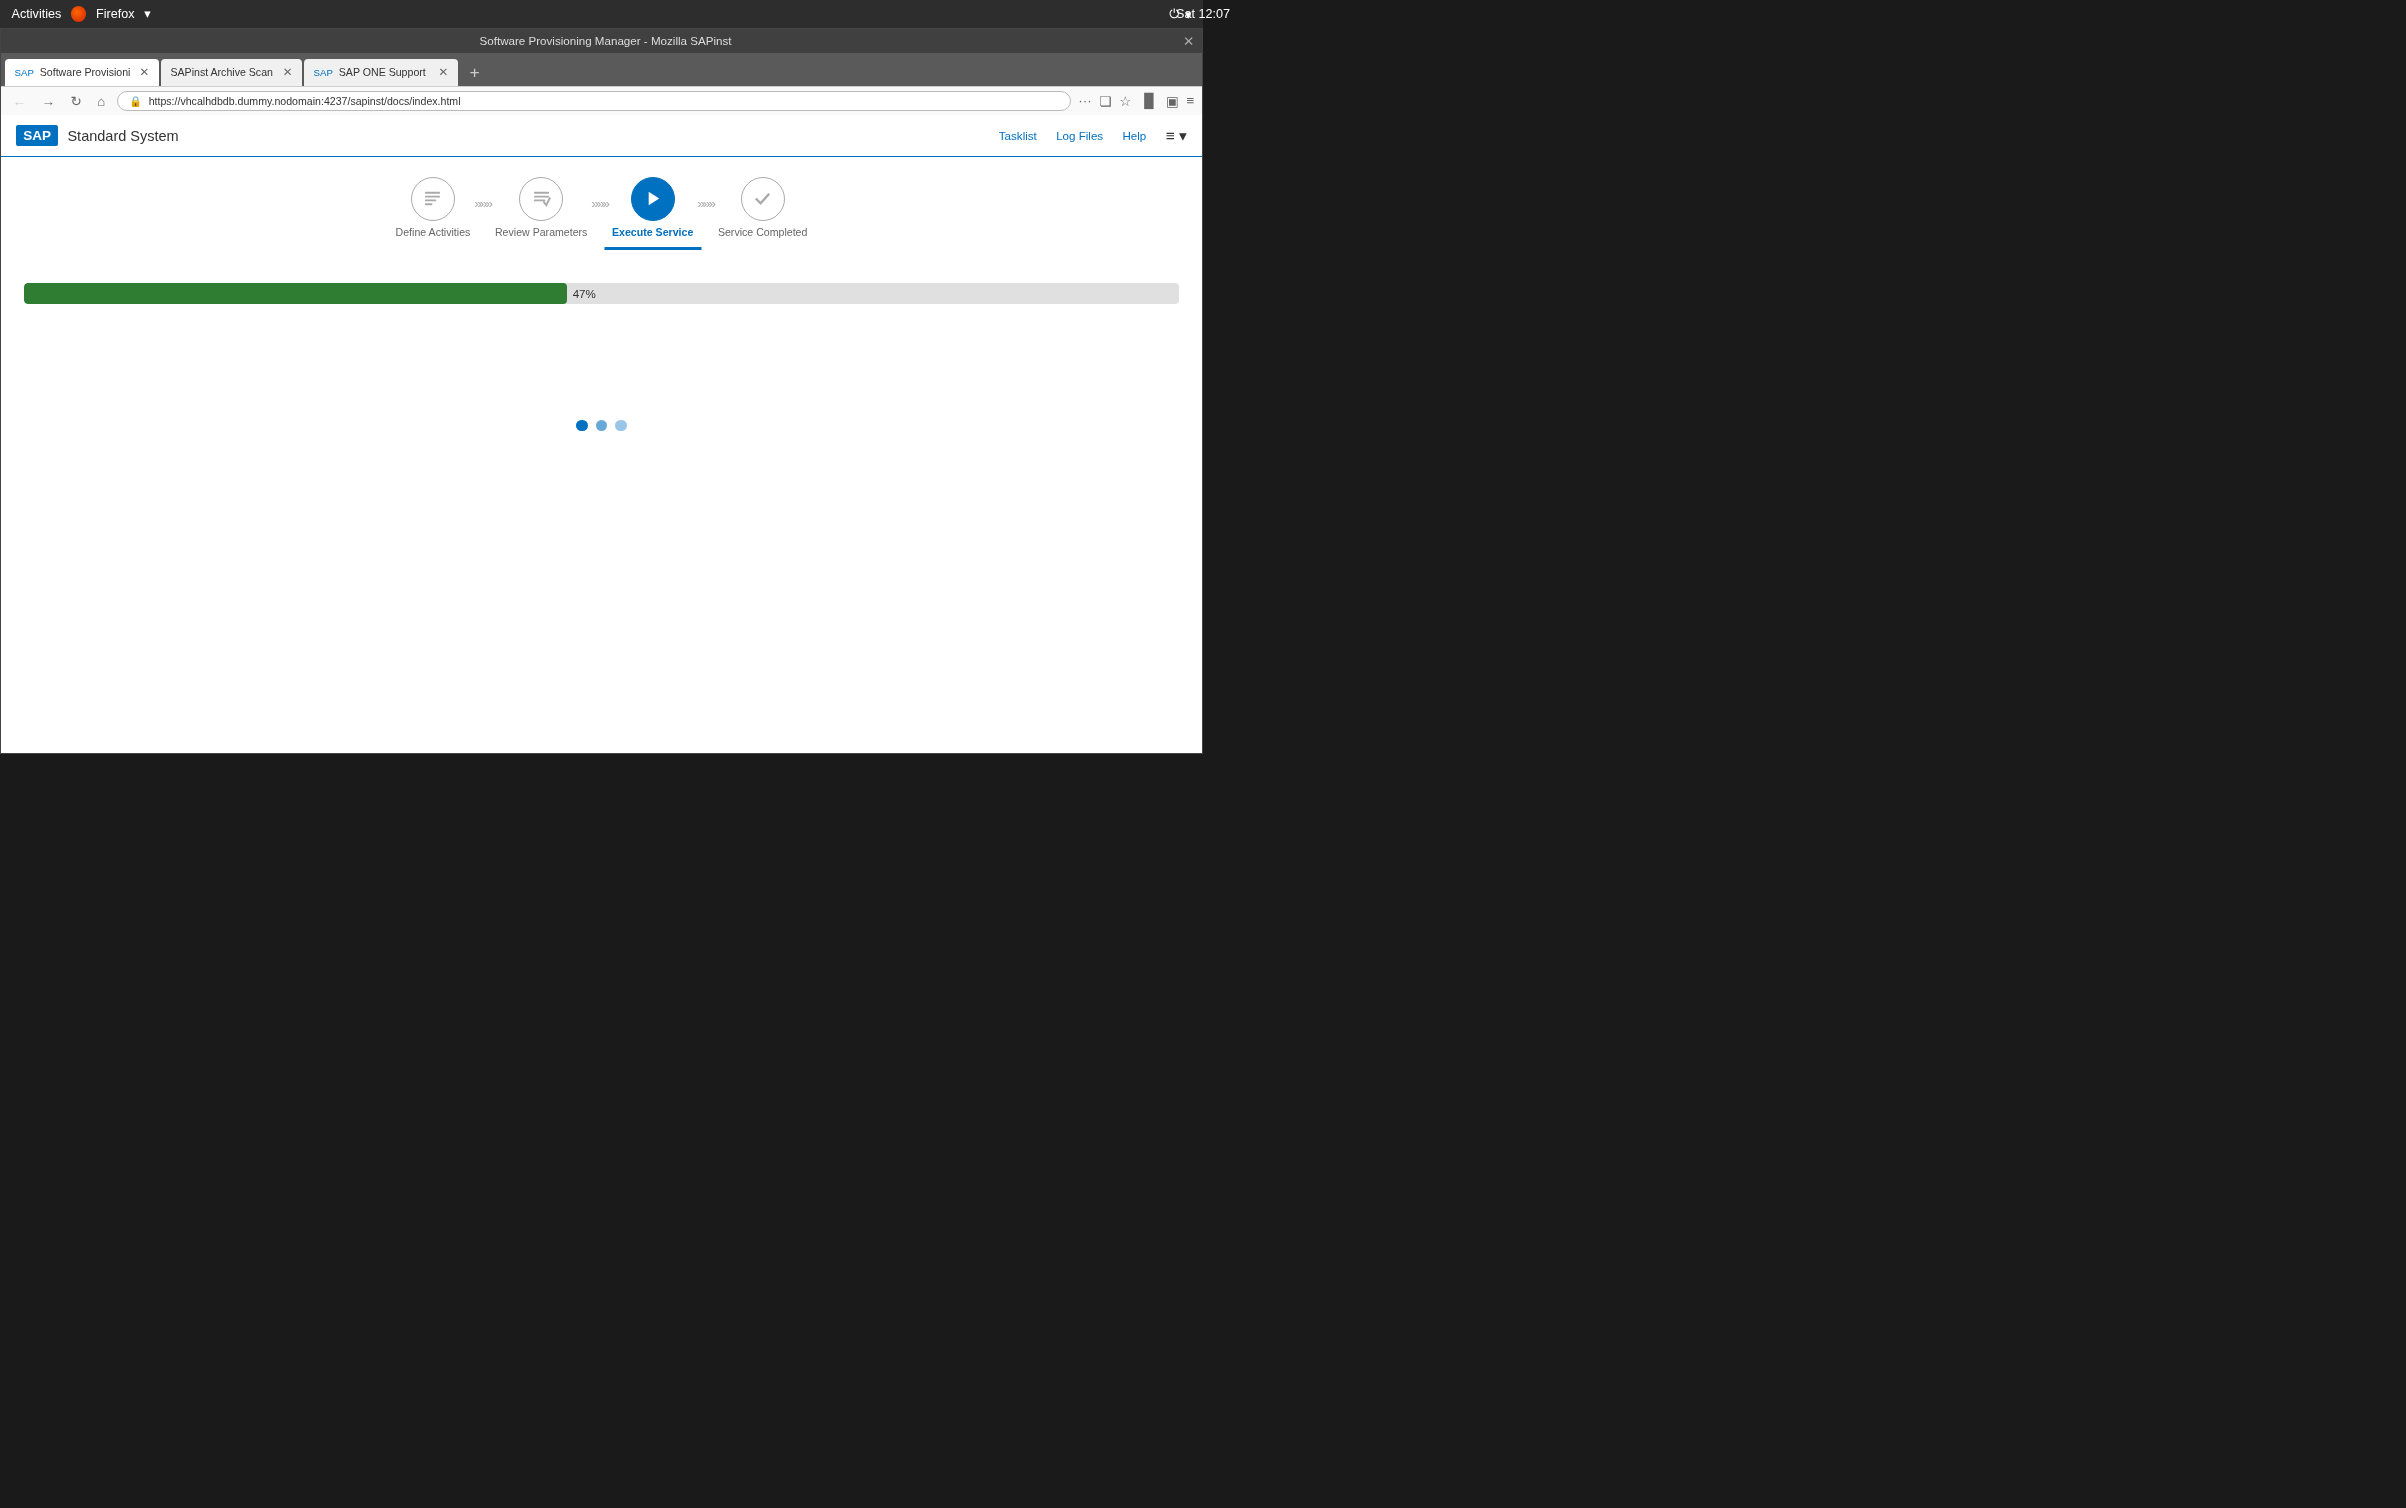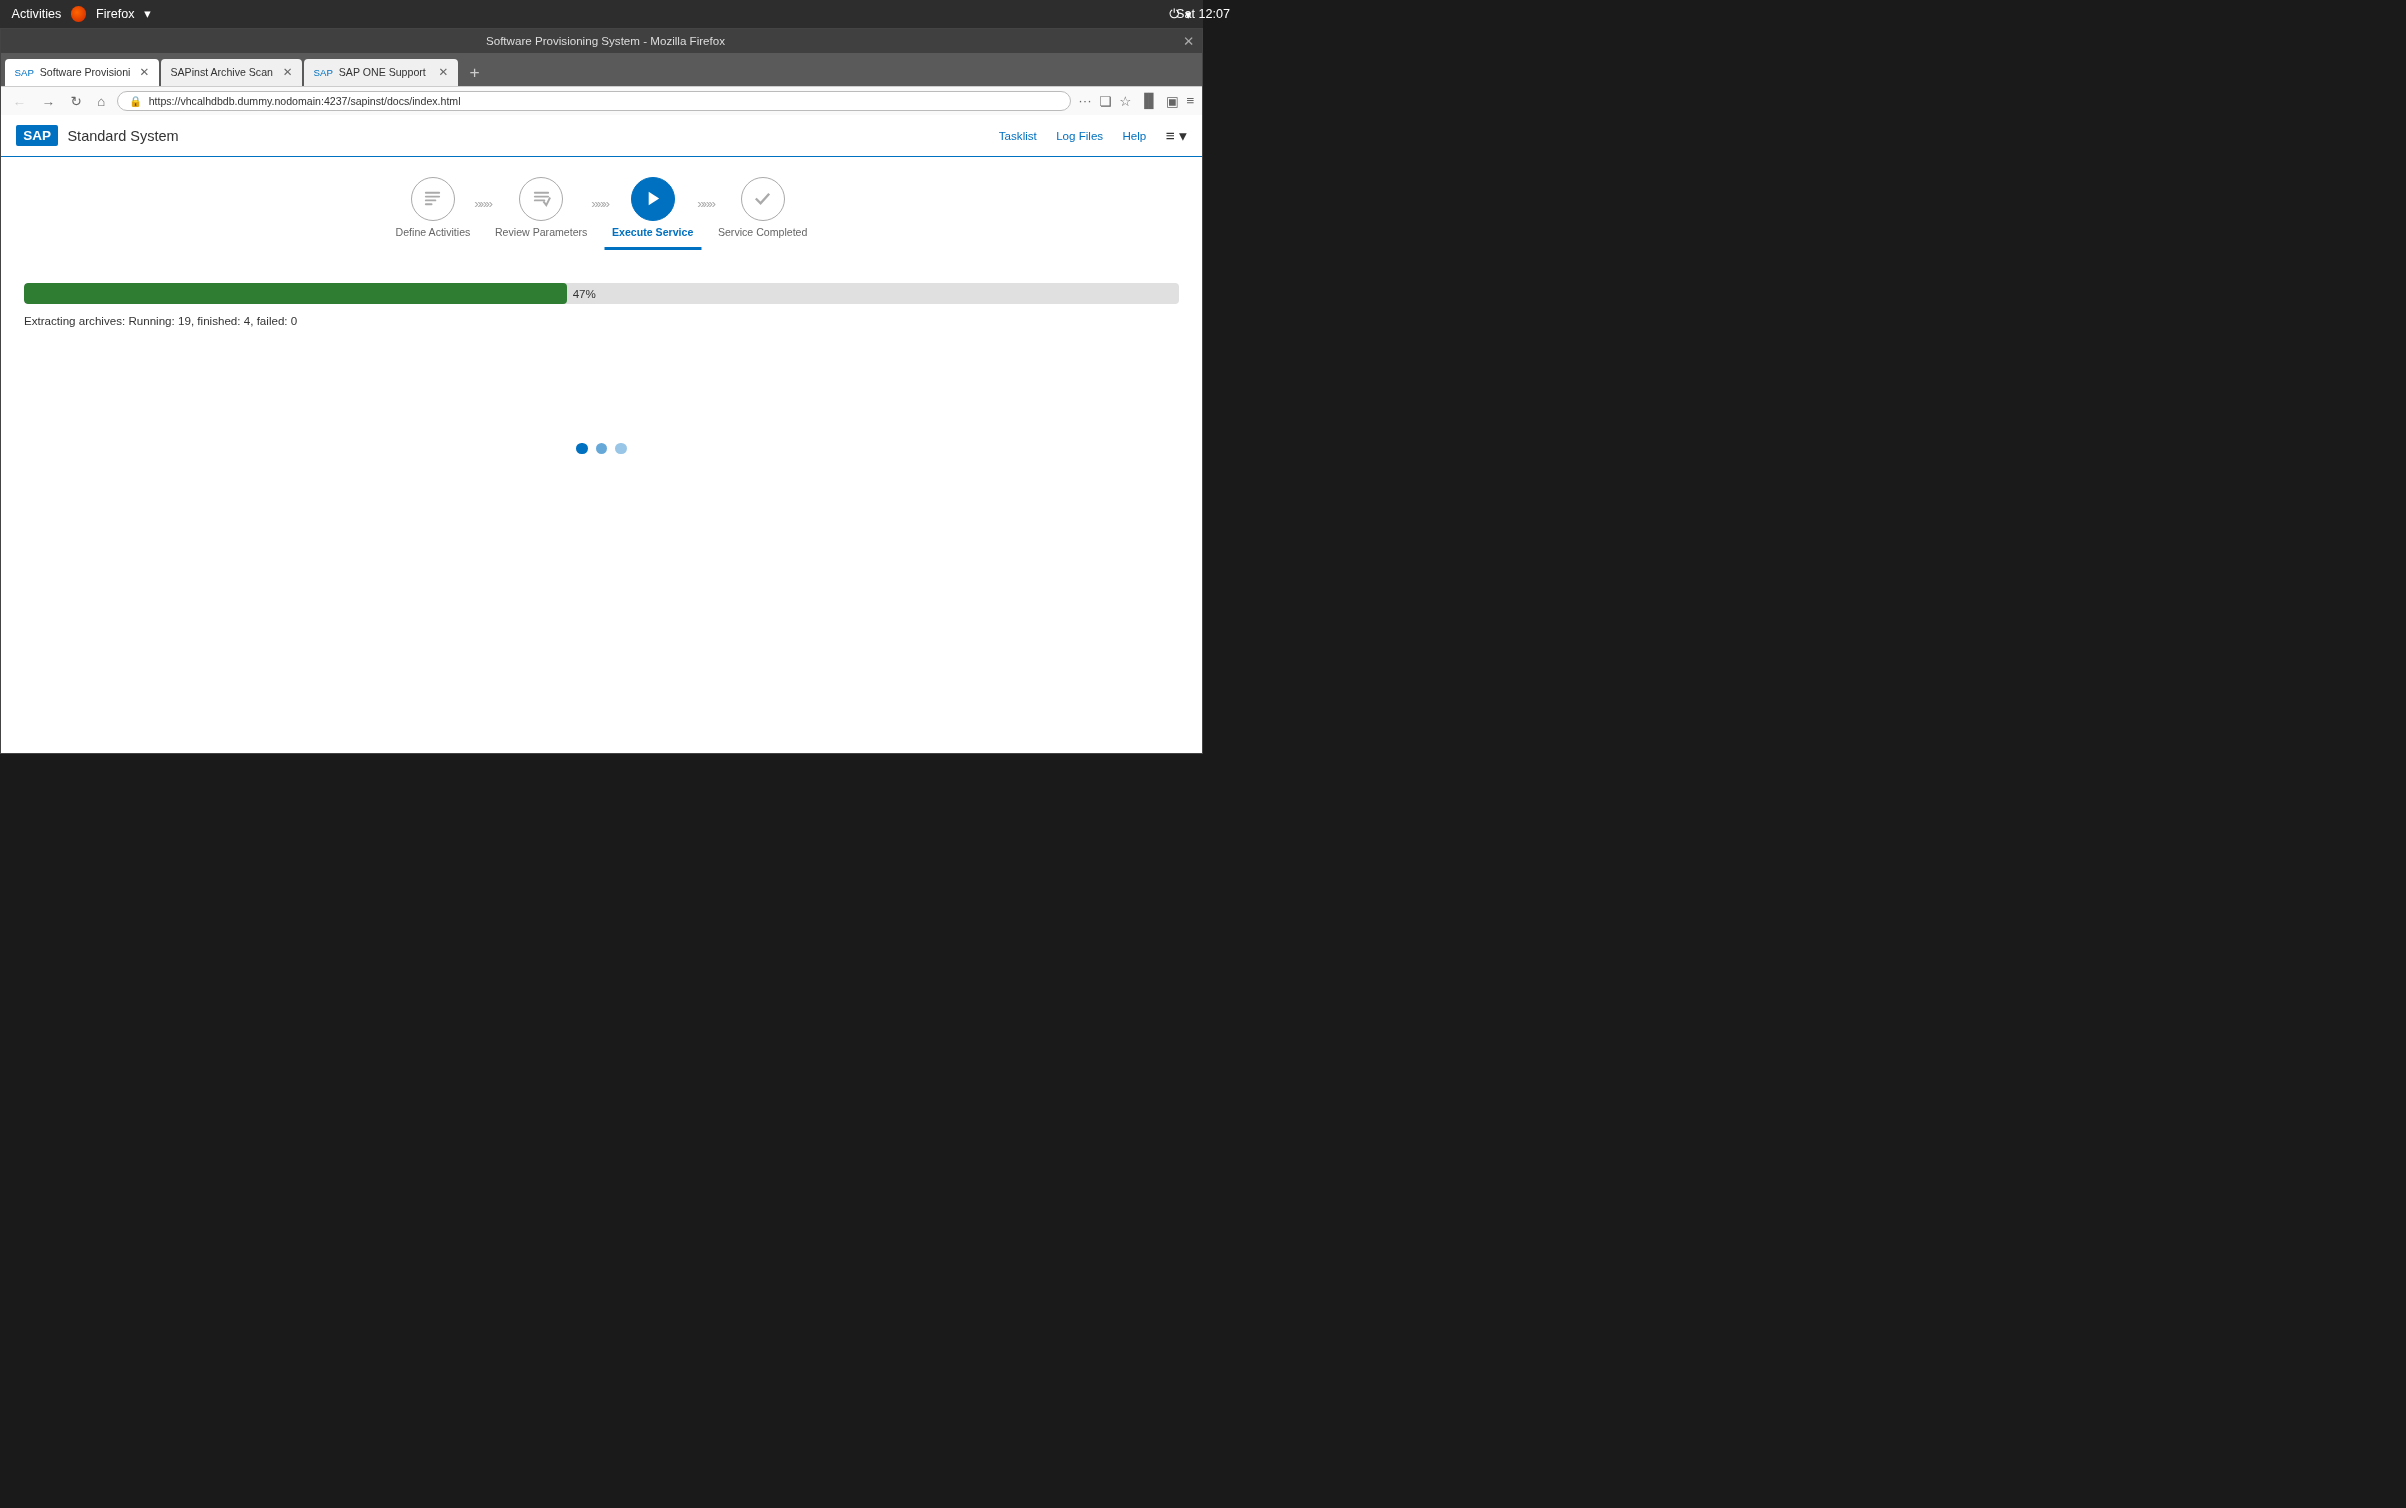--- a/index.html
+++ b/index.html
@@ -269,21 +269,21 @@
   <div class="os-bar-right">
     <span style="color:#fff;">⏻</span>
     <span style="color:#fff;">▾</span>
   </div>
 </div>
 
 <div class="browser-window">
 
   <div class="browser-title-bar">
     <span style="width:19.3px;"></span>
-    <span style="color:#ddd;font-size:11.6px;">Software Provisioning System - Mozilla Firefox</span>
+    <span style="color:#ddd;font-size:11.6px;">Software Provisioning Manager - Mozilla SAPinst</span>
     <span class="browser-close-btn">✕</span>
   </div>
 
   <div class="tabs-bar">
     <div class="tab active">
       <span class="tab-icon">SAP</span>
       <span style="font-size:10.6px;overflow:hidden;white-space:nowrap;">Software Provisioning Ma...</span>
       <span class="tab-close">✕</span>
     </div>
     <div class="tab" style="margin-left:1.9px;">
@@ -388,21 +388,20 @@
     <div class="content-area" style="margin-top:15.4px;">
 
       <div style="position:relative;margin-bottom:9.7px;">
         <div class="progress-bar-container">
           <div class="progress-bar-fill" style="width:47%;">
           </div>
           <span style="position:absolute;left:calc(47% + 5.8px);top:50%;transform:translateY(-50%);font-size:11.6px;color:#333;">47%</span>
         </div>
       </div>
 
-      <div class="status-text">Extracting archives: Running: 19, finished: 4, failed: 0</div>
 
       <div class="loading-dots">
         <div class="dot"></div>
         <div class="dot"></div>
         <div class="dot"></div>
       </div>
 
     </div>
 
 

